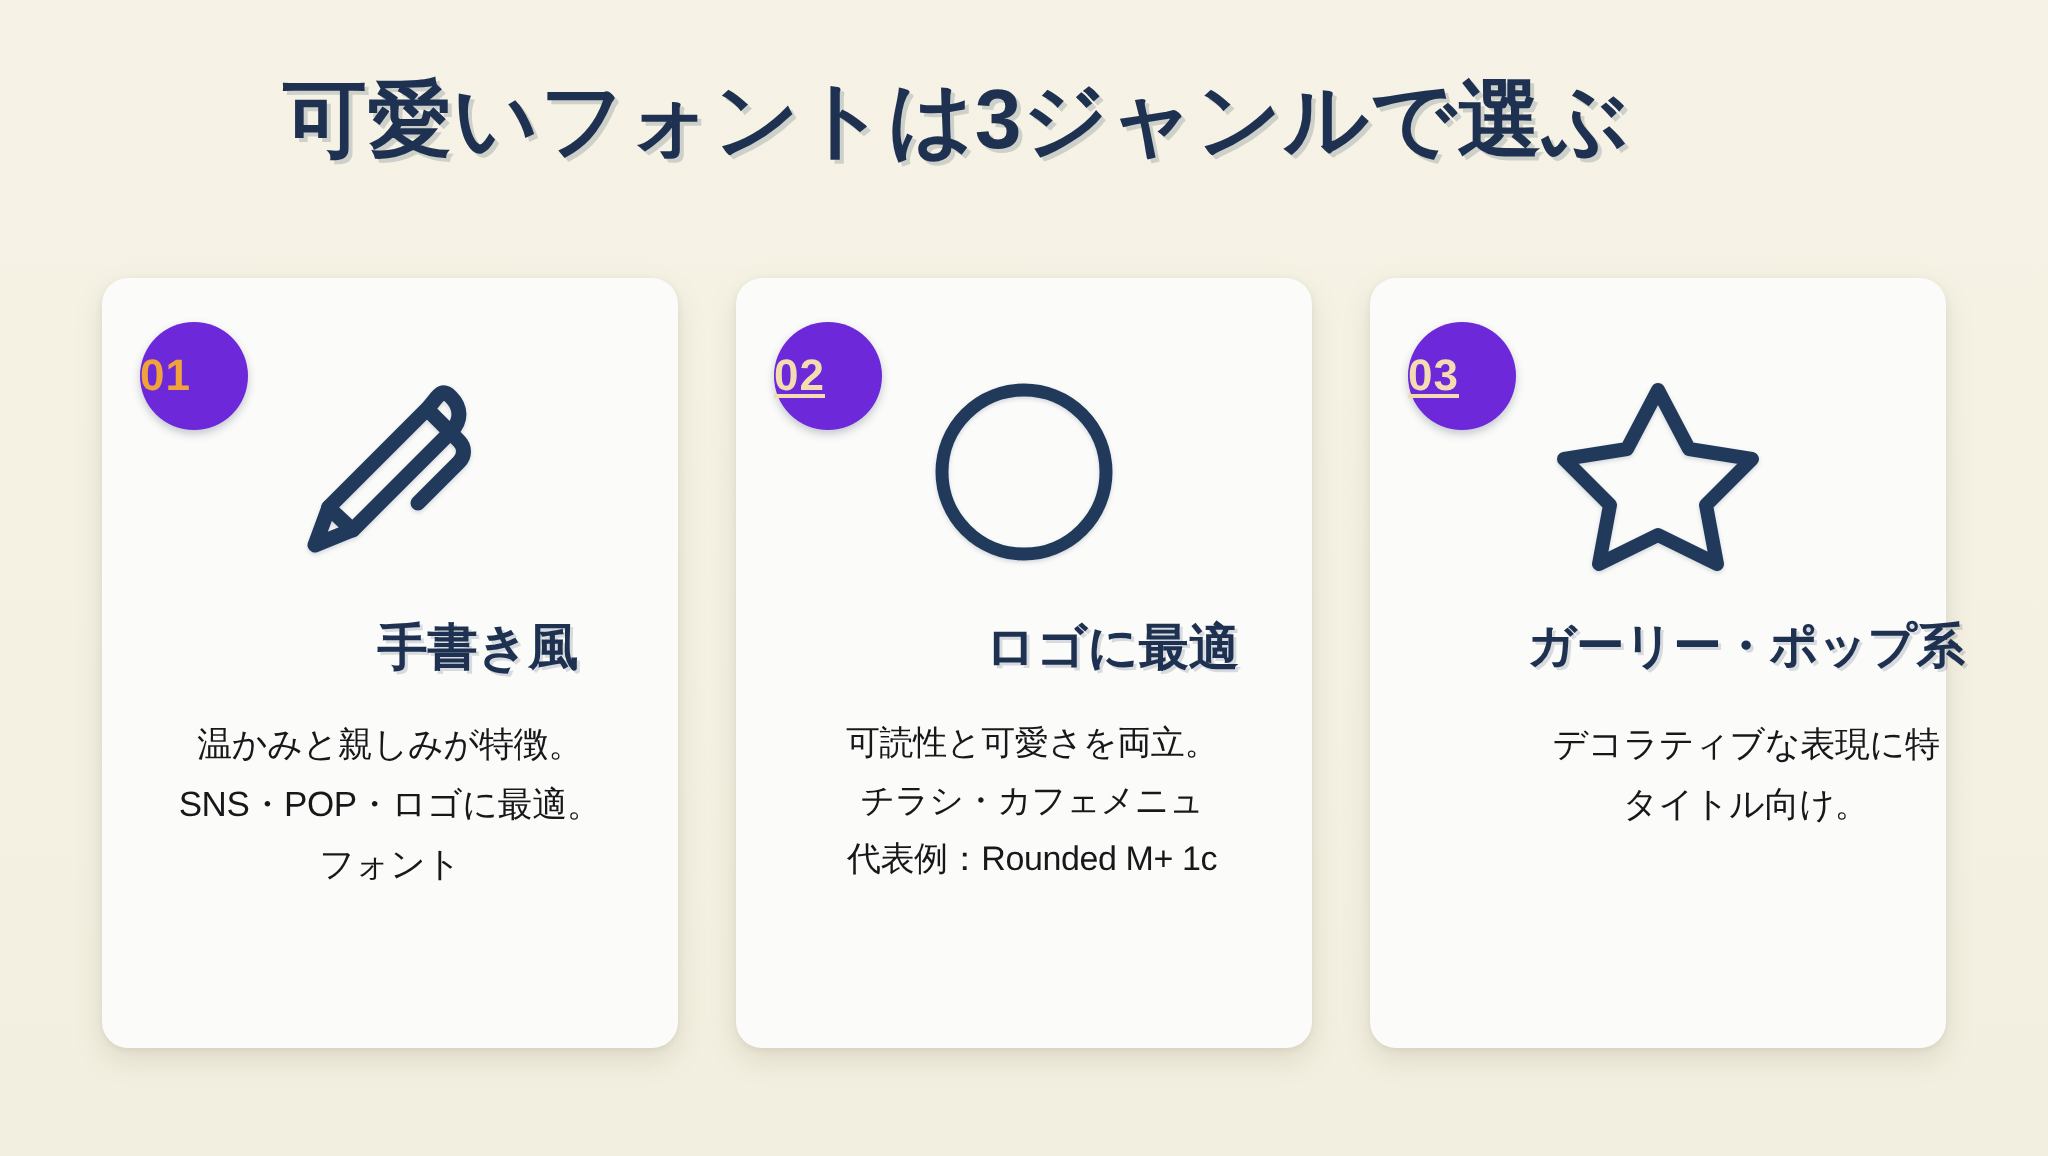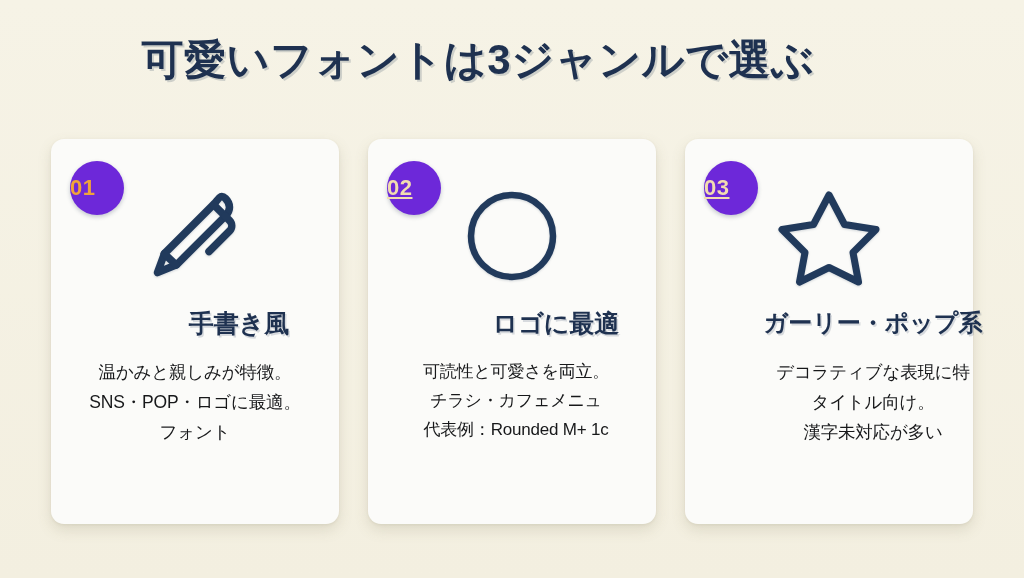--- a/index.html
+++ b/index.html
@@ -166,18 +166,17 @@
       </div>
       <div class="icon-wrap">
         <svg width="104" height="100" viewBox="0 0 104 100" fill="none" stroke="#213a5c" stroke-width="7" stroke-linecap="round" stroke-linejoin="round">
           <path d="M52 9 L67.5 38.5 L99 43.5 L76 66.5 L81.5 96 L52 81.5 L22.5 96 L28 66.5 L5 43.5 L36.5 38.5 Z"></path>
         </svg>
       </div>
       <div class="card-title">ガーリー・ポップ系</div>
       <div class="card-body">
         <span class="line">デコラティブな表現に特</span>
         <span class="line">タイトル向け。</span>
-        <span class="line">漢字未対応が多い</span>
       </div>
     </div>
 
   </div>
 </div>
 
 </body></html>

